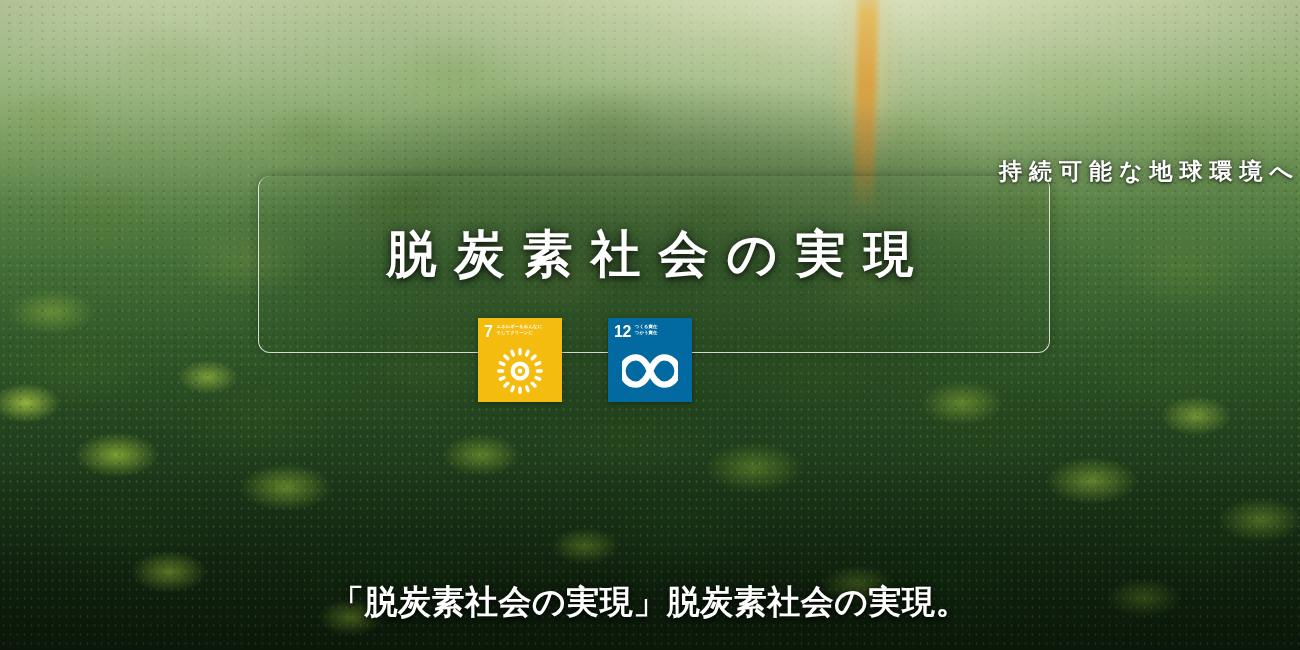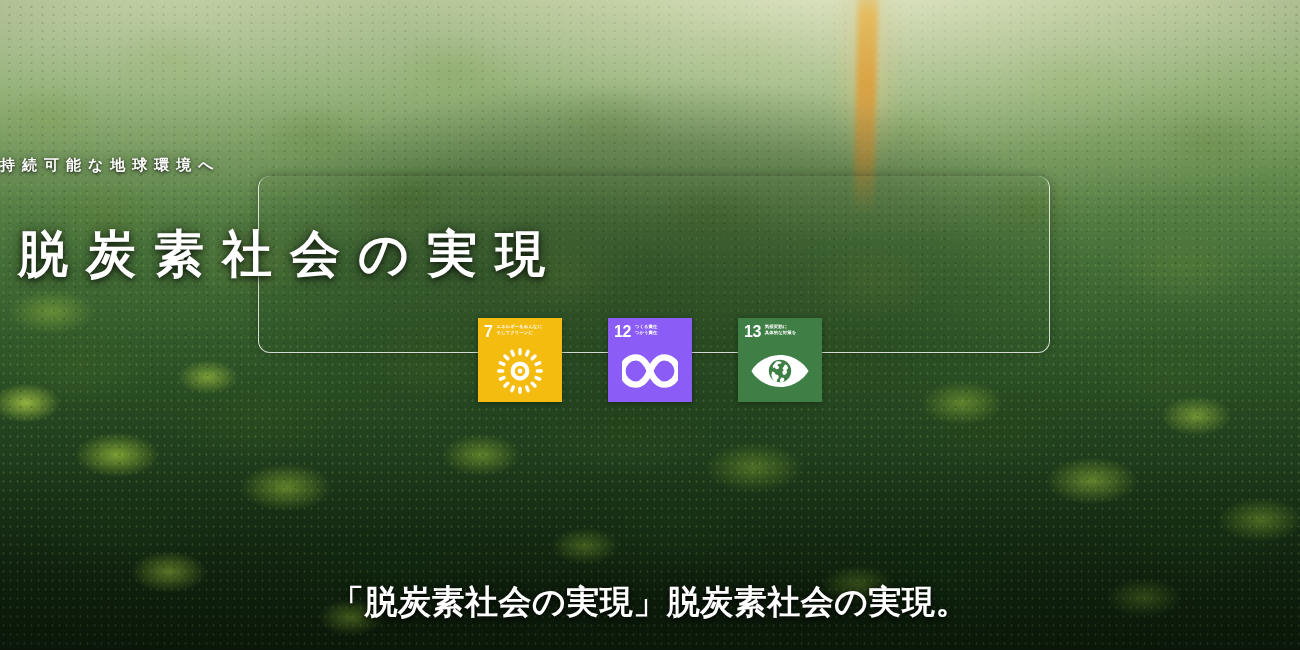--- a/index.html
+++ b/index.html
@@ -188,42 +188,42 @@
     width:792px; height:177px;
     border:1.6px solid rgba(255,255,255,0.80);
     border-radius:12px;
     box-shadow:0 0 10px rgba(0,0,0,0.28);
   }
 
   
   .eyebrow {
     position:absolute;
     left:0; right:0; top:156px;
-    text-align:left;
-    font-size:15px;
+    text-align:right;
+    font-size:23px;
     font-weight:700;
     letter-spacing:7px;
     color:#ffffff;
     text-shadow:0 1px 3px rgba(0,0,0,0.72), 0 0 10px rgba(0,0,0,0.45);
     white-space:nowrap;
   }
   
   .eyebrow-mask {
     position:absolute;
     left:436px; top:169px;
     width:428px; height:16px;
     background:transparent;
     z-index:11;
   }
 
   
   .headline {
     position:absolute;
     left:0; right:0; top:227px;
-    text-align:left;
+    text-align:center;
     font-size:50px;
     font-weight:700;
     letter-spacing:18px;
     text-indent:18px;
     color:#ffffff;
     text-shadow:0 2px 6px rgba(0,0,0,0.70), 0 0 16px rgba(0,0,0,0.50);
     white-space:nowrap;
     line-height:1.1;
   }
 
@@ -354,62 +354,41 @@
               <rect x="40.6" y="23.3" width="7.4" height="3.4" rx="1.7" transform="rotate(22.5 25 25)"></rect>
               <rect x="23.3" y="2.0" width="3.4" height="7.4" rx="1.7" transform="rotate(67.5 25 25)"></rect>
               <rect x="23.3" y="40.6" width="3.4" height="7.4" rx="1.7" transform="rotate(67.5 25 25)"></rect>
               <rect x="2.0" y="23.3" width="7.4" height="3.4" rx="1.7" transform="rotate(67.5 25 25)"></rect>
               <rect x="40.6" y="23.3" width="7.4" height="3.4" rx="1.7" transform="rotate(67.5 25 25)"></rect>
             </g>
           </svg>
         </div>
       </div>
 
-      <div class="sdg-tile" style="background: #8b5cf6;">
+      <div class="sdg-tile" style="background: #0369a1;">
         <div class="sdg-head">
           <div class="sdg-num">12</div>
           <div class="sdg-words">
             <span>つくる責任</span>
             <span>つかう責任</span>
           </div>
         </div>
         <div class="sdg-art">
           <svg width="56" height="34" viewBox="0 0 56 34" aria-hidden="true">
             <path d="M28 17
                      C 24 7.5, 19.5 3.4, 14 3.4
                      A 13.6 13.6 0 1 0 14 30.6
                      C 19.5 30.6, 24 26.5, 28 17
                      C 32 7.5, 36.5 3.4, 42 3.4
                      A 13.6 13.6 0 1 1 42 30.6
                      C 36.5 30.6, 32 26.5, 28 17 Z" fill="none" stroke="#ffffff" stroke-width="6.4" stroke-linecap="round" stroke-linejoin="round"></path>
           </svg>
         </div>
       </div>
 
-      <div class="sdg-tile" style="background: rgb(63, 126, 68);">
-        <div class="sdg-head">
-          <div class="sdg-num">13</div>
-          <div class="sdg-words">
-            <span>気候変動に</span>
-            <span>具体的な対策を</span>
-          </div>
-        </div>
-        <div class="sdg-art">
-          <svg width="60" height="36" viewBox="0 0 60 36" aria-hidden="true">
-            <path d="M30 2 C 46 2, 56 13, 58.5 18 C 56 23, 46 34, 30 34 C 14 34, 4 23, 1.5 18 C 4 13, 14 2, 30 2 Z" fill="#ffffff"></path>
-            <circle cx="30" cy="18" r="11.2" fill="#3F7E44"></circle>
-            <g fill="#ffffff">
-              <path d="M26.2 8.6 c1.9-0.5 3.9-0.4 5.6 0.3 l-1.1 1.8 -2.4 0.2 -1.0 1.6 1.8 1.3 -0.5 2.0 -2.5 0.4 -1.6-1.9 -1.3 0.9 -0.6-2.3 z"></path>
-              <path d="M35.0 11.2 l2.2 1.4 0.9 2.6 -1.6 1.8 0.6 2.4 -2.2 2.6 -2.0-0.6 -0.7-2.6 1.5-1.6 -1.2-2.0 1.4-1.8 z"></path>
-              <path d="M22.0 18.6 l2.3 0.7 1.5 2.2 2.4 0.5 0.7 2.6 -1.9 2.2 -0.4 2.4 -2.6-1.1 -1.6-2.6 -1.0-2.8 z"></path>
-              <path d="M31.4 24.6 l2.4 0.4 0.6 1.9 -1.7 2.1 -2.3 0.3 -0.6-2.2 z"></path>
-            </g>
-          </svg>
-        </div>
-      </div>
 
     </div>
 
     <div class="caption">「脱炭素社会の実現」脱炭素社会の実現。</div>
 
   <div style="position: absolute; height: 1.6px; background: rgba(255, 255, 255, 0.8); top: 176px; left: 270px; width: 0px; z-index: 9; box-shadow: rgba(0, 0, 0, 0.28) 0px 0px 8px;"></div>
       <div style="position: absolute; height: 1.6px; background: rgba(255, 255, 255, 0.8); top: 176px; left: 1314px; width: 0px; z-index: 9; box-shadow: rgba(0, 0, 0, 0.28) 0px 0px 8px;"></div>
     </div>
 </div>
 

